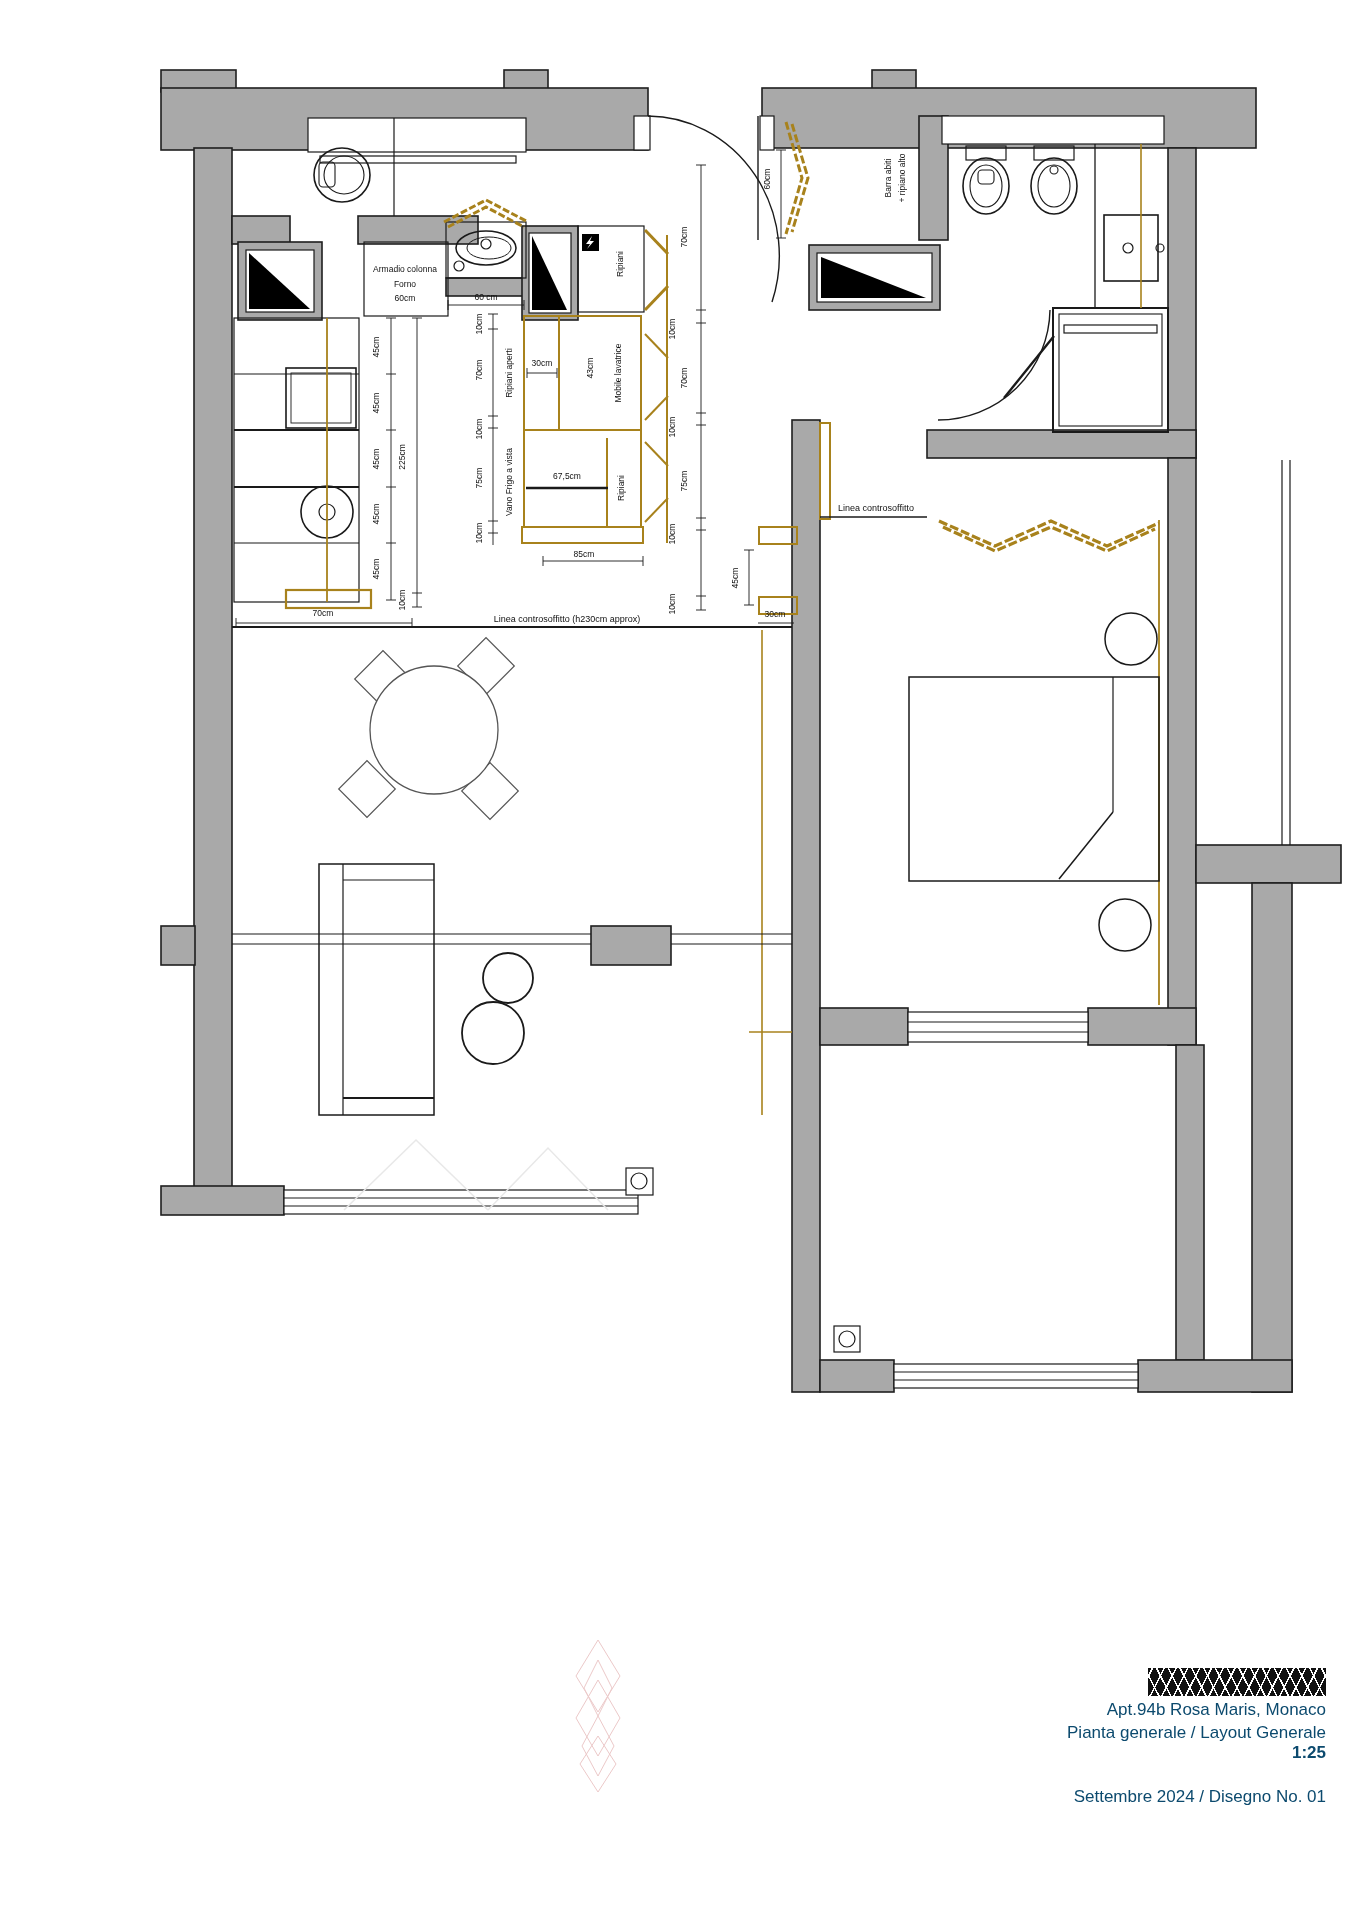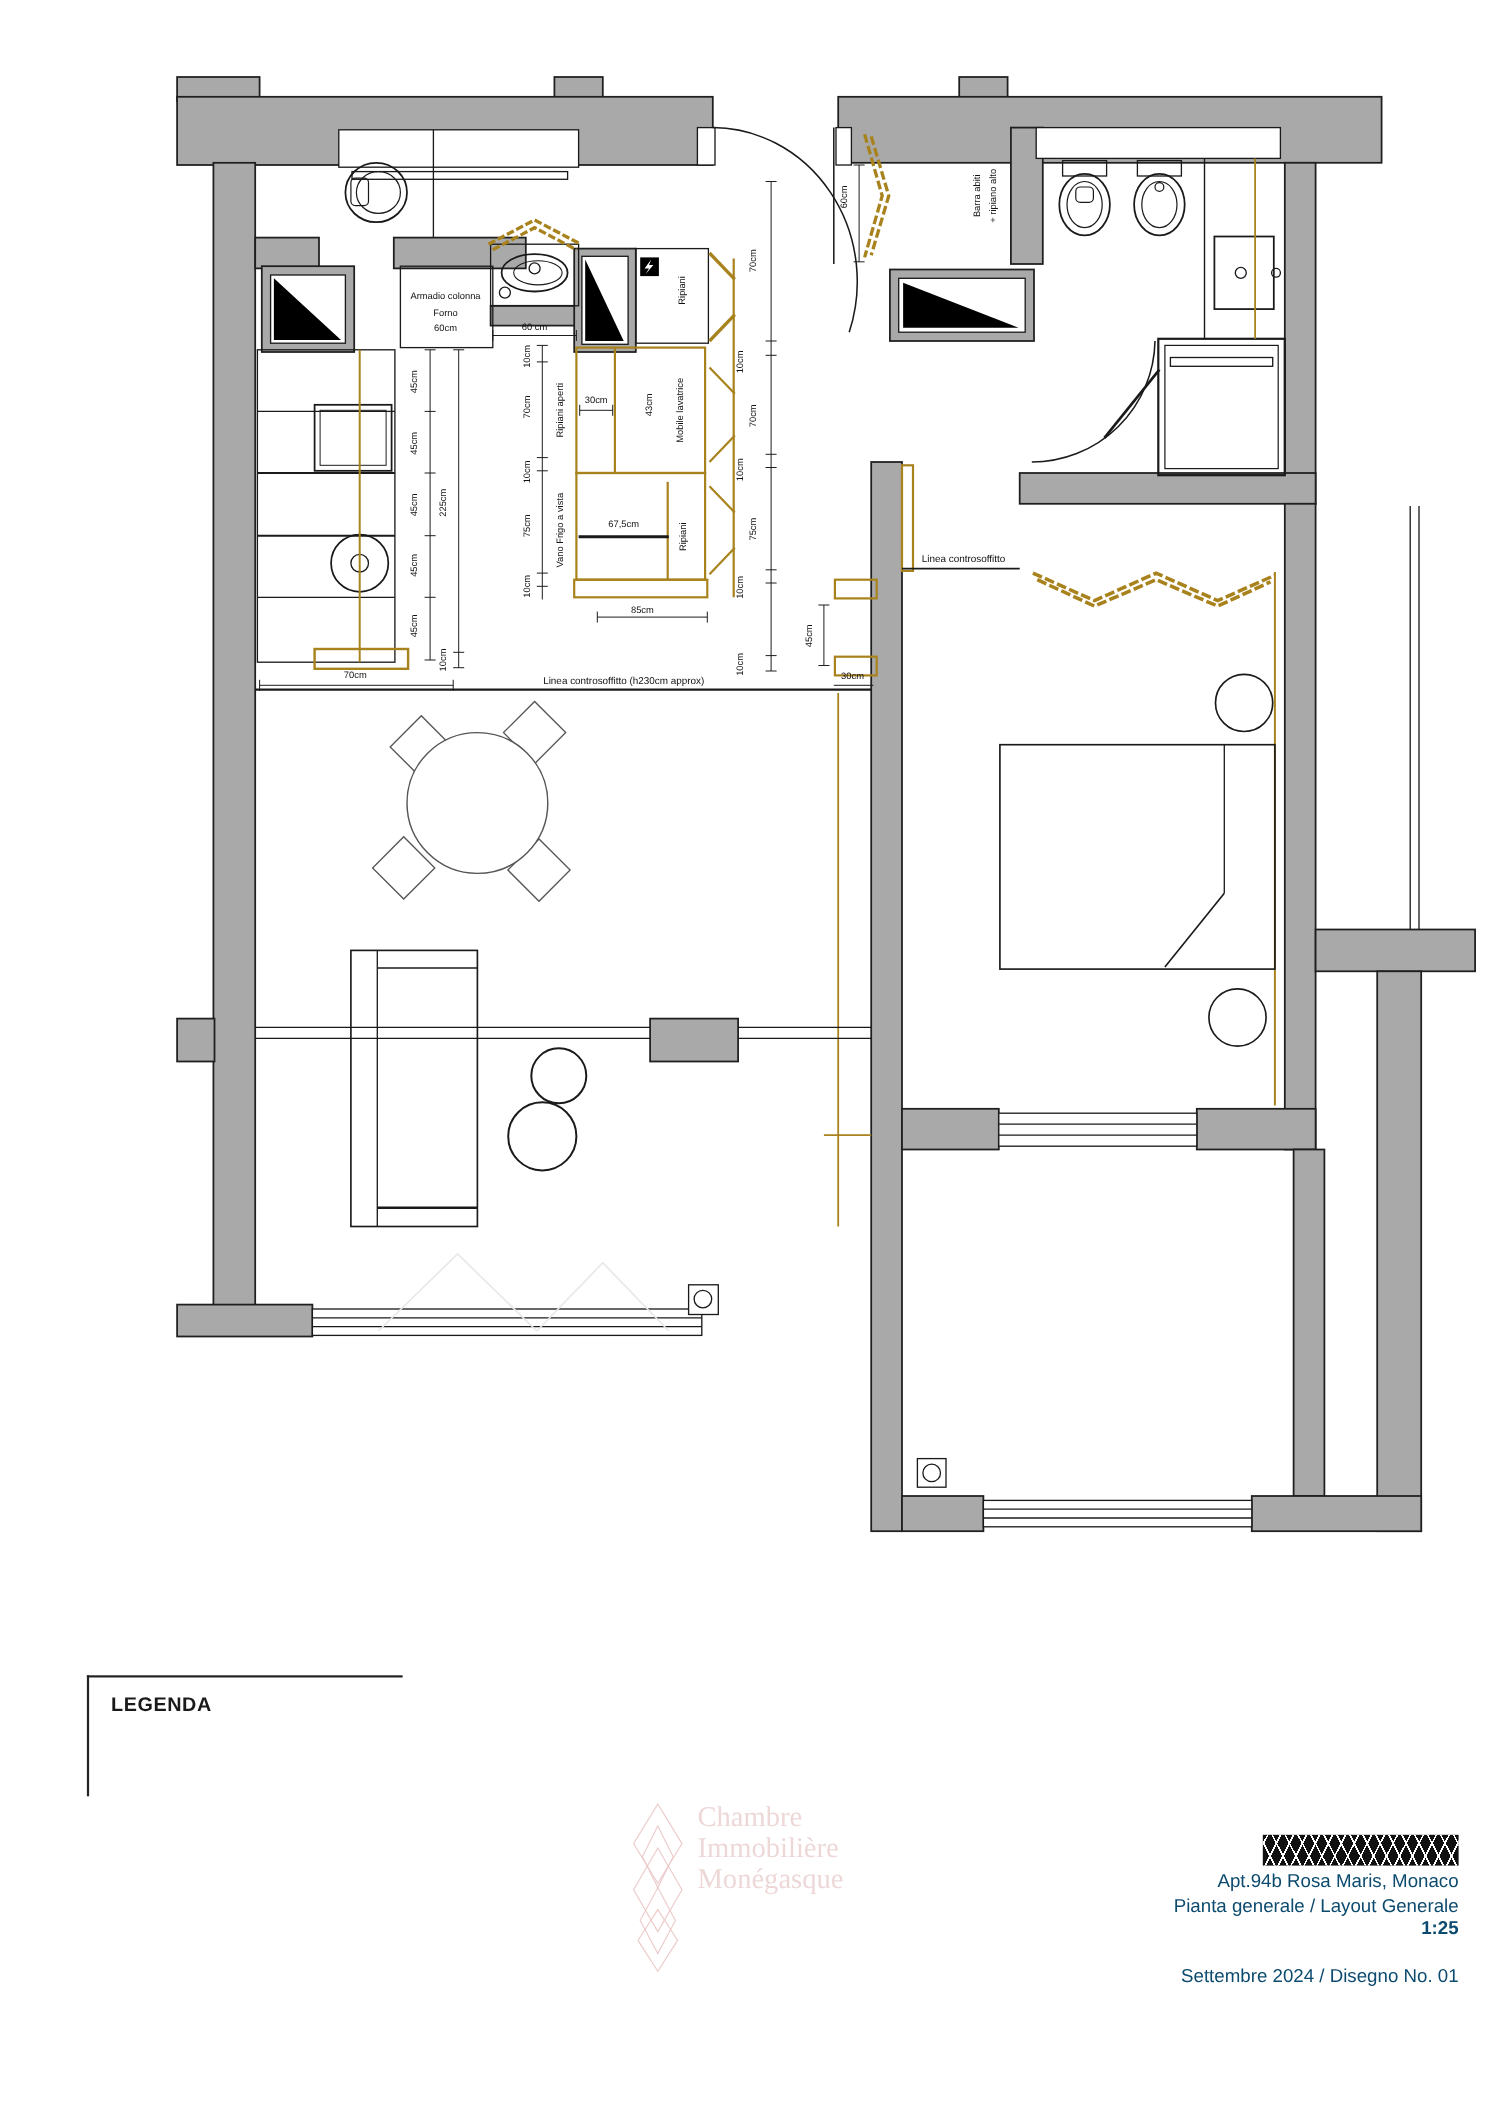--- a/index.html
+++ b/index.html
@@ -380,40 +380,32 @@
         <text x="547" y="368" transform="rotate(-90 547 368)" text-anchor="middle" font-size="8.5" class="plan-label">43cm</text>
         <text x="575" y="373" transform="rotate(-90 575 373)" text-anchor="middle" font-size="8.5" class="plan-label">Mobile lavatrice</text>
         <text x="466" y="482" transform="rotate(-90 466 482)" text-anchor="middle" font-size="8.5" class="plan-label">Vano Frigo a vista</text>
         <text x="578" y="488" transform="rotate(-90 578 488)" text-anchor="middle" font-size="8.5" class="plan-label">Ripiani</text>
         <text x="845" y="178" transform="rotate(-90 845 178)" text-anchor="middle" font-size="8.5" class="plan-label">Barra abiti</text>
         <text x="859" y="178" transform="rotate(-90 859 178)" text-anchor="middle" font-size="8.5" class="plan-label">+ ripiano alto</text>
       </g>
 </svg>
 
 
-<div class="legend-box">
-  <span class="legend-title">LEGENDA</span>
-</div>
 
 
 <div class="watermark">
   <svg width="48" height="155" viewBox="0 0 48 155">
     <g fill="none" stroke="#ecc9c9" stroke-width="1">
       <polygon points="24,2 46,38 24,74 2,38"></polygon>
       <polygon points="24,22 38,50 24,78 10,50"></polygon>
       <polygon points="24,42 46,80 24,118 2,80"></polygon>
       <polygon points="24,78 40,108 24,138 8,108"></polygon>
       <polygon points="24,98 42,126 24,154 6,126"></polygon>
     </g>
   </svg>
-  <div class="wm-text">
-    <div>Chambre</div>
-    <div>Immobilière</div>
-    <div>Monégasque</div>
-  </div>
 </div>
 
 
 <div class="title-block">
   <div class="tb-hatch"></div>
   <div class="tb-line1">Apt.94b Rosa Maris, Monaco</div>
   <div class="tb-line2">Pianta generale / Layout Generale</div>
   <div class="tb-scale">1:25</div>
   <div class="tb-date">Settembre 2024 / Disegno No. 01</div>
 </div>

